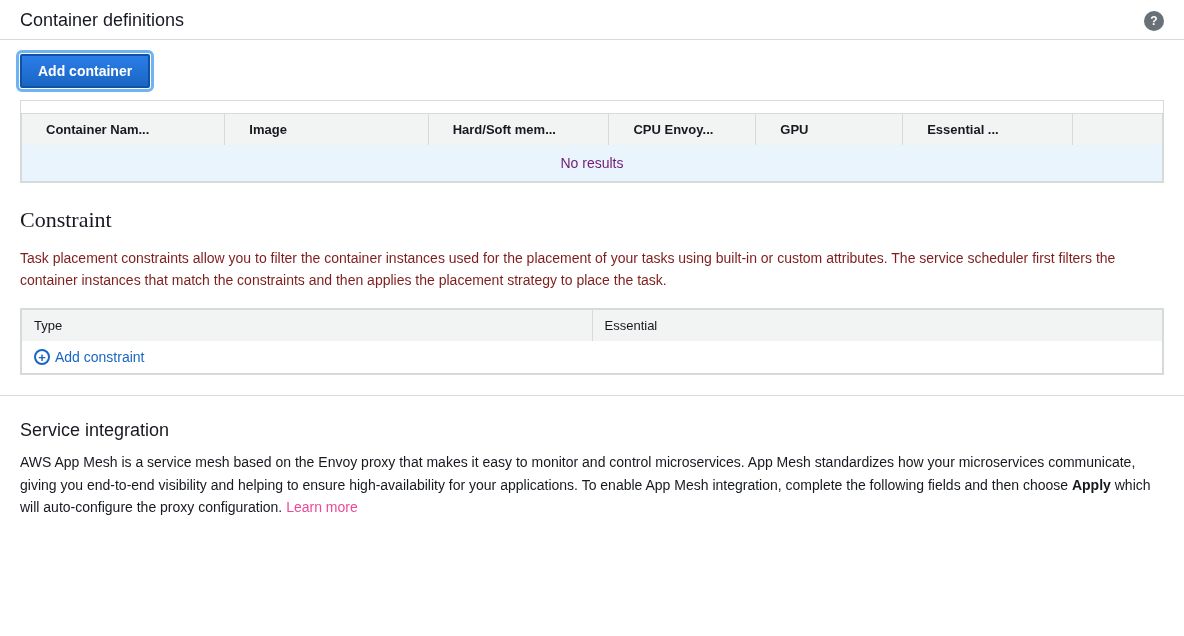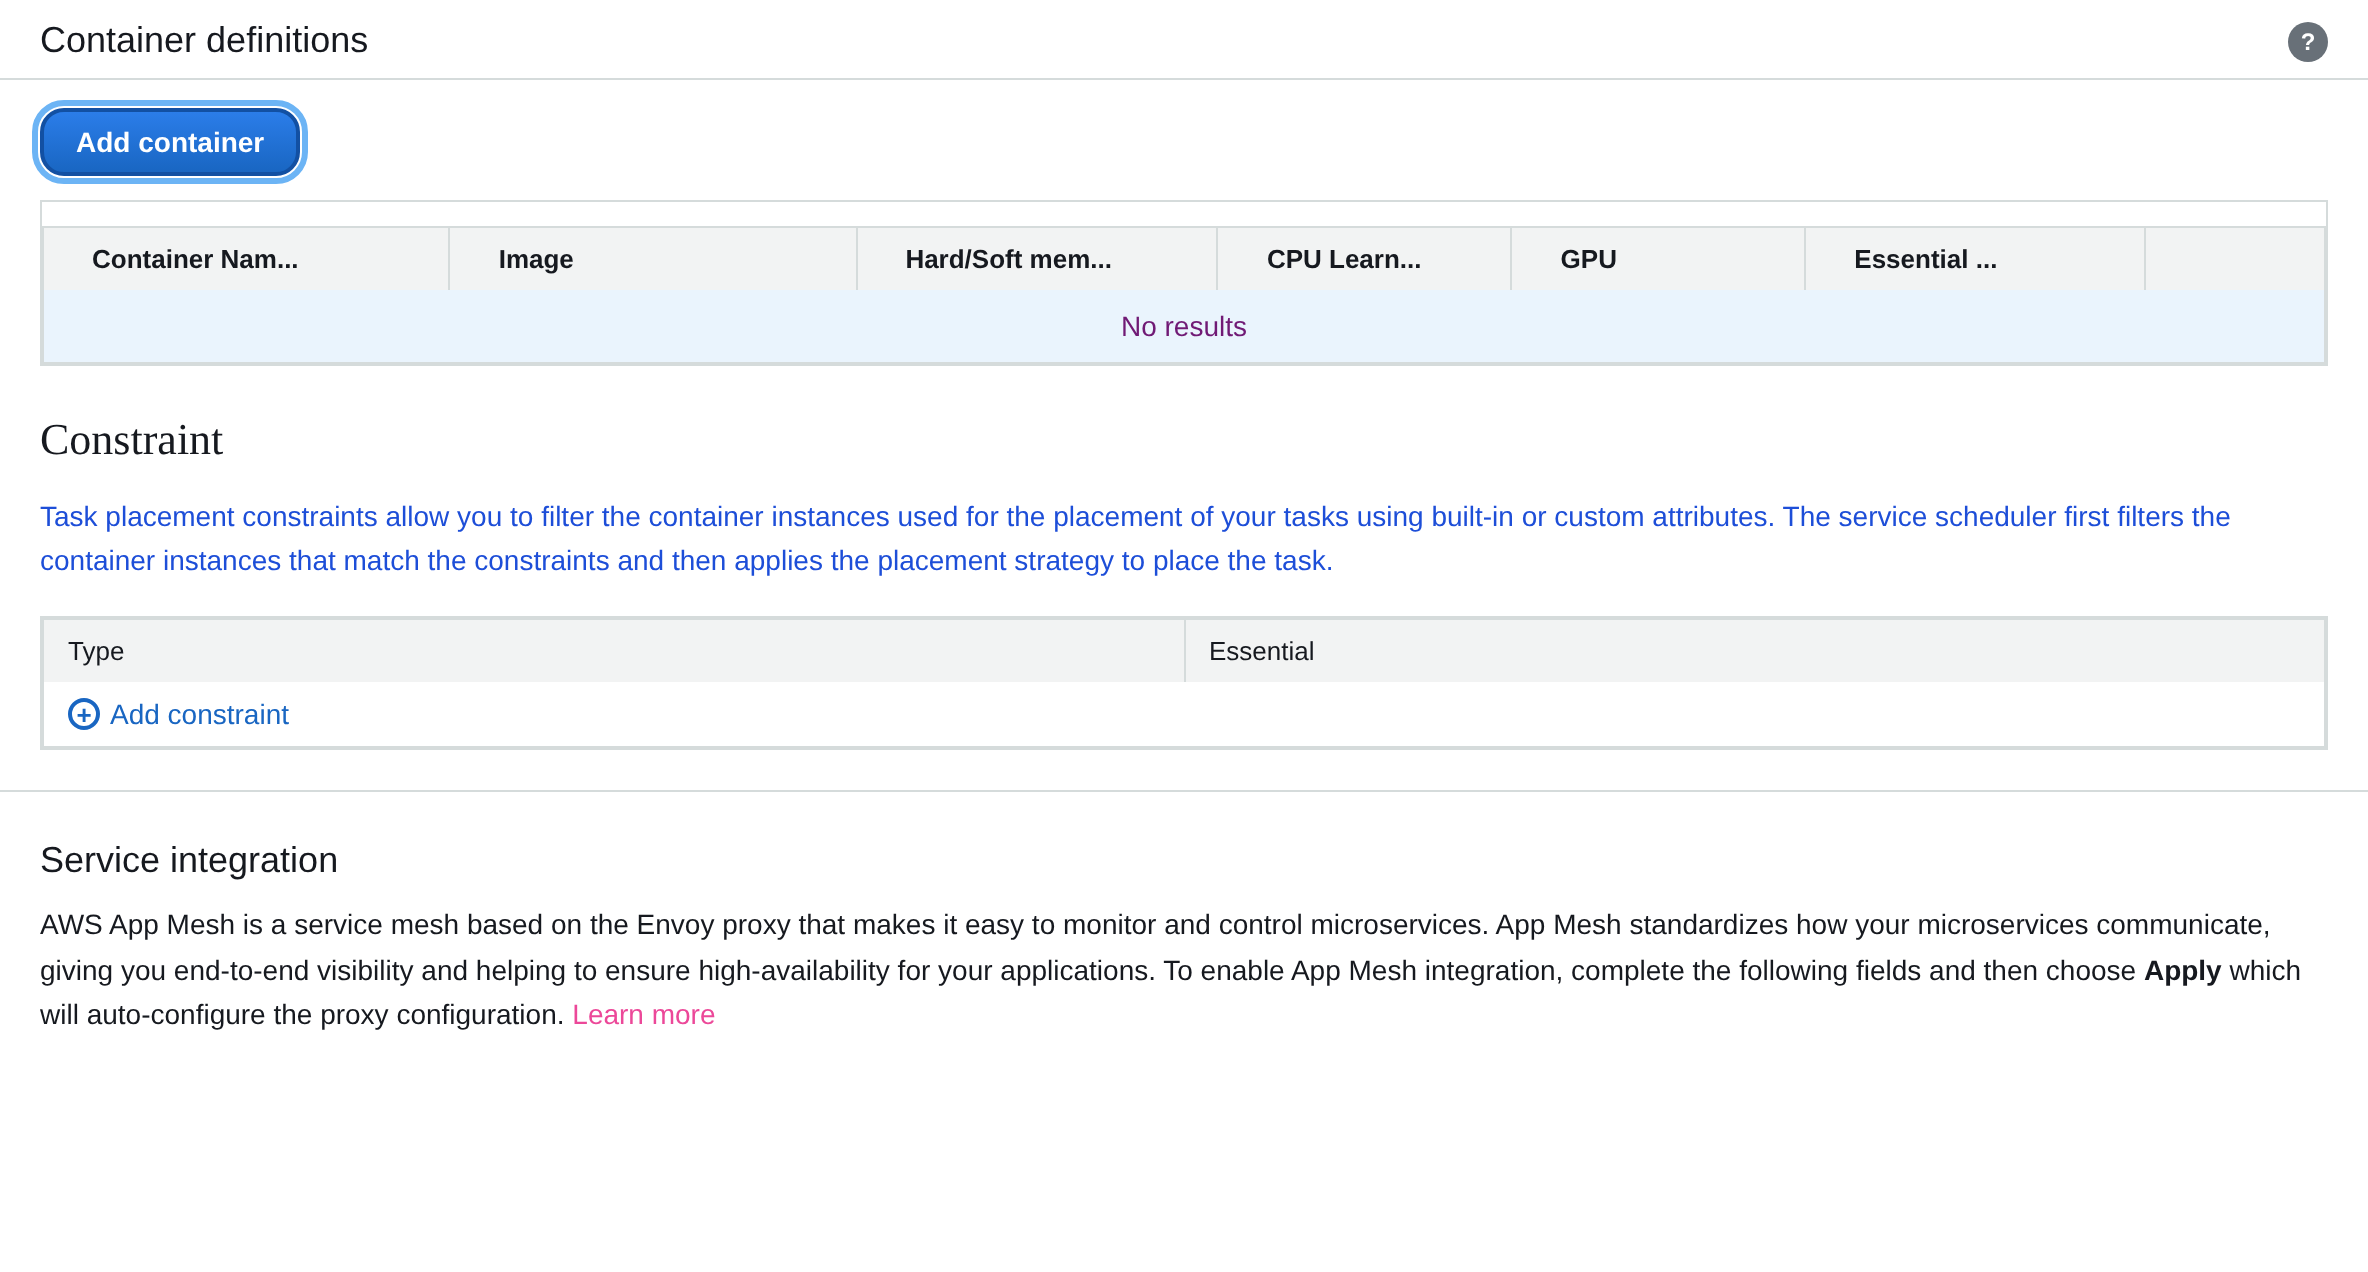--- a/index.html
+++ b/index.html
@@ -41,21 +41,21 @@
       font-size: 12px;
       font-weight: bold;
       cursor: pointer;
     }
 
     
     .btn-primary {
       background: linear-gradient(to bottom, #2b7de9, #1966c2);
       color: #fff;
       border: 2px solid #1250a3;
-      border-radius: 12px;
+      border-radius: 2px;
       padding: 7px 16px;
       font-size: 14px;
       font-weight: 600;
       cursor: pointer;
       outline: 3px solid #6cb4f5;
       outline-offset: 1px;
     }
 
     .add-container-area {
       padding: 14px 20px 0 20px;
@@ -93,21 +93,21 @@
     }
     .constraint-title {
       font-size: 22px;
       font-weight: 400;
       color: #16191f;
       margin-bottom: 14px;
       font-family: Liberation Serif, serif;
     }
     .constraint-desc {
       font-size: 14px;
-      color: #1d4ed8;
+      color: #7f1d1d;
       line-height: 1.6;
       margin-bottom: 16px;
     }
 
     
     .constraint-table {
       width: 100%;
       border-collapse: collapse;
       border: 1px solid #d5dbdb;
     }
@@ -195,21 +195,21 @@
   <div class="add-container-area">
     <button class="btn-primary">Add container</button>
 
     <div class="table-container" style="margin-top: 12px; border: 1px solid #d5dbdb;">
       <table class="data-table">
         <thead>
           <tr>
             <th style="width:180px">Container Nam...</th>
             <th style="width:180px">Image</th>
             <th style="width:160px">Hard/Soft mem...</th>
-            <th style="width:130px">CPU Learn...</th>
+            <th style="width:130px">CPU Envoy...</th>
             <th style="width:130px">GPU</th>
             <th style="width:150px">Essential ...</th>
             <th style="width:80px"></th>
           </tr>
         </thead>
         <tbody>
           <tr class="no-results">
             <td colspan="7">No results</td>
           </tr>
         </tbody>

